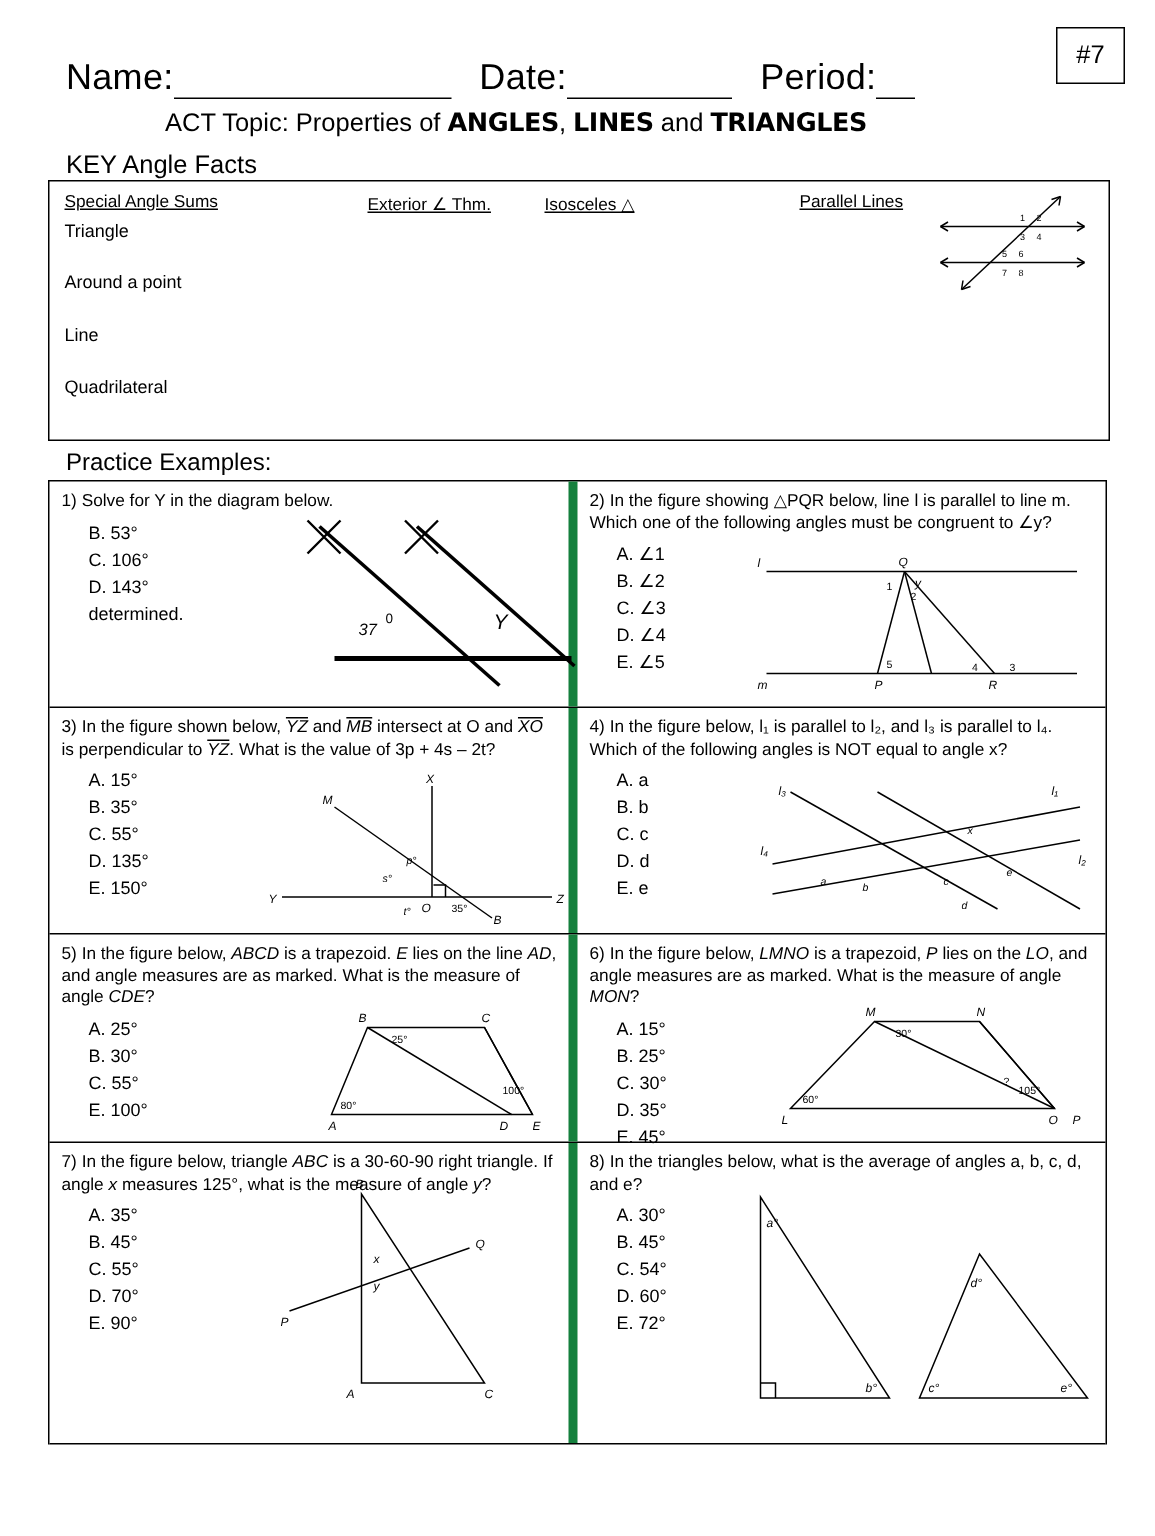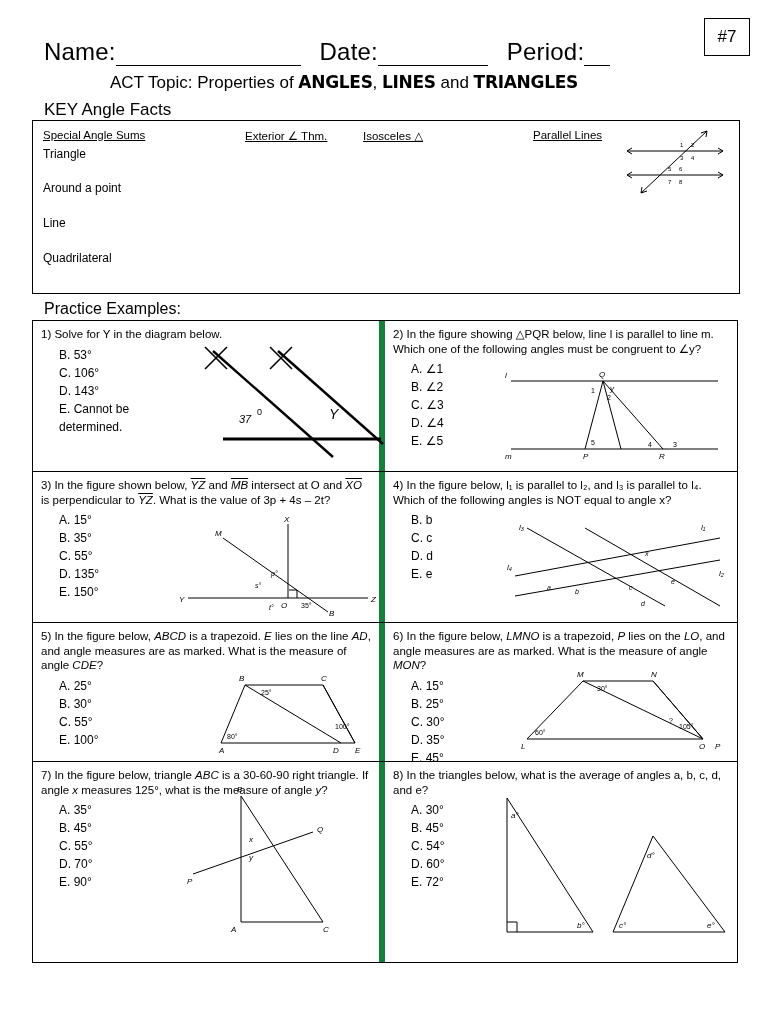--- a/index.html
+++ b/index.html
@@ -104,21 +104,20 @@
     <div class="row">
       <div class="cell left" style="height:150px;">
         <div class="qtext">
           <span>1)</span>
           <span>Solve for Y in the diagram below.</span>
         </div>
         <div class="choices">
           <div>B.   53°</div>
           <div>C.   106°</div>
           <div>D.   143°</div>
-          <div>E.   Cannot be</div>
           <div>      determined.</div>
         </div>
         <div class="fig" style="left:150px;top:18px;">
           <svg width="200" height="125" viewBox="0 0 200 125">
             <g stroke="#000" fill="none">
               <path d="M30,12 L150,118" stroke-width="2.4"></path>
               <path d="M95,12 L200,105" stroke-width="2.4"></path>
               <path d="M40,100 L198,100" stroke-width="3.2"></path>
               <path d="M22,30 L44,8 M22,8 L44,30" stroke-width="1.6"></path>
               <path d="M87,30 L109,8 M87,8 L109,30" stroke-width="1.6"></path>
@@ -201,20 +200,21 @@
           </svg>
         </div>
       </div>
 
       <div class="cell right" style="height:150px;">
         <div class="qtext">
           <span>4)</span>
           <span>In the figure below, l₁ is parallel to l₂, and l₃ is parallel to l₄. Which of the following angles is NOT equal to angle x?</span>
         </div>
         <div class="choices">
+          <div>A.   a</div>
           <div>B.   b</div>
           <div>C.   c</div>
           <div>D.   d</div>
           <div>E.   e</div>
         </div>
         <div class="fig" style="left:120px;top:46px;">
           <svg width="225" height="95" viewBox="0 0 225 95">
             <g stroke="#000" fill="none" stroke-width="1">
               <path d="M10,58 L215,20"></path>
               <path d="M10,78 L215,42"></path>

